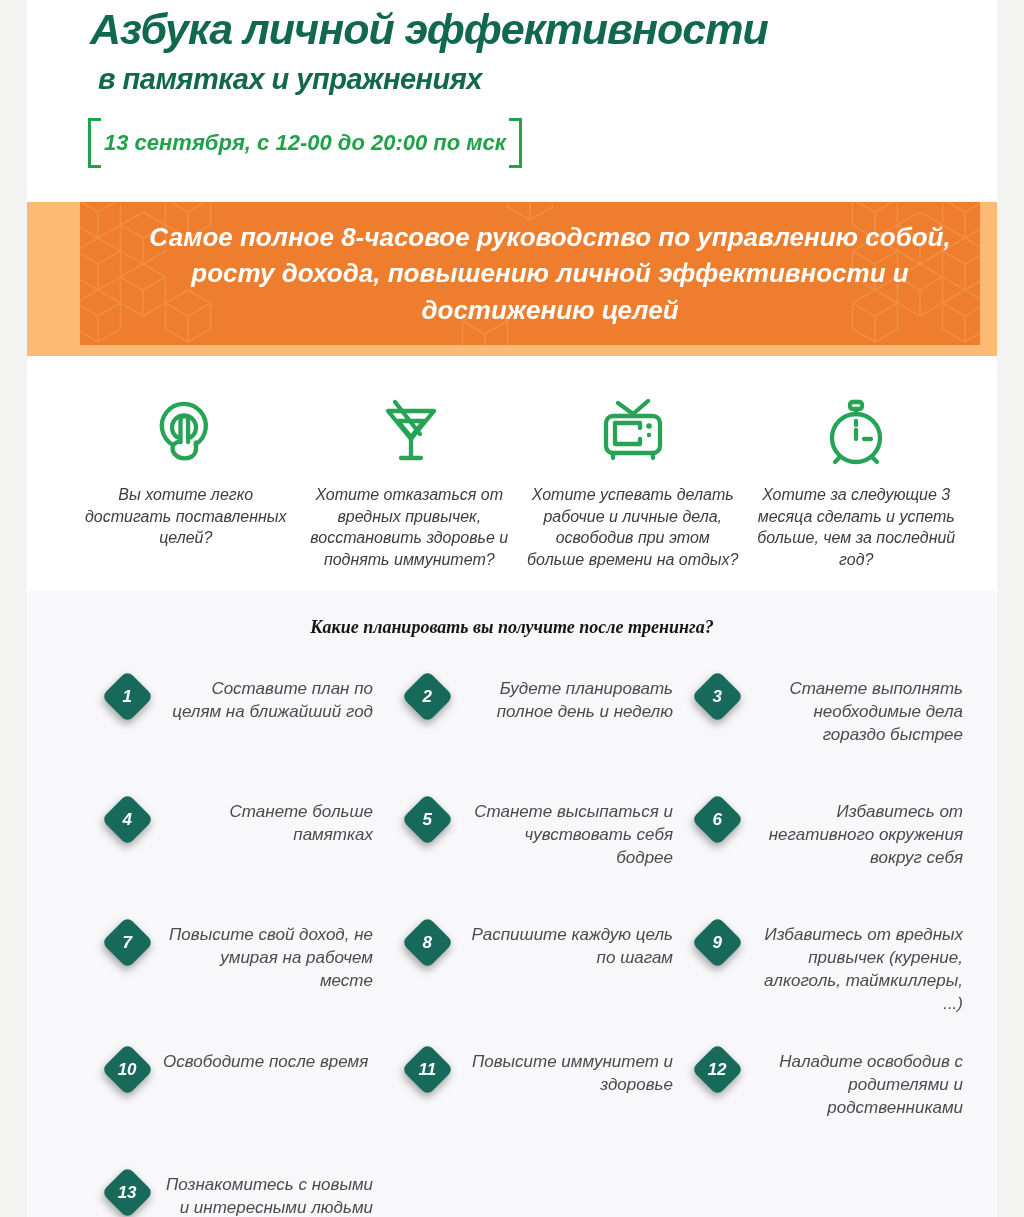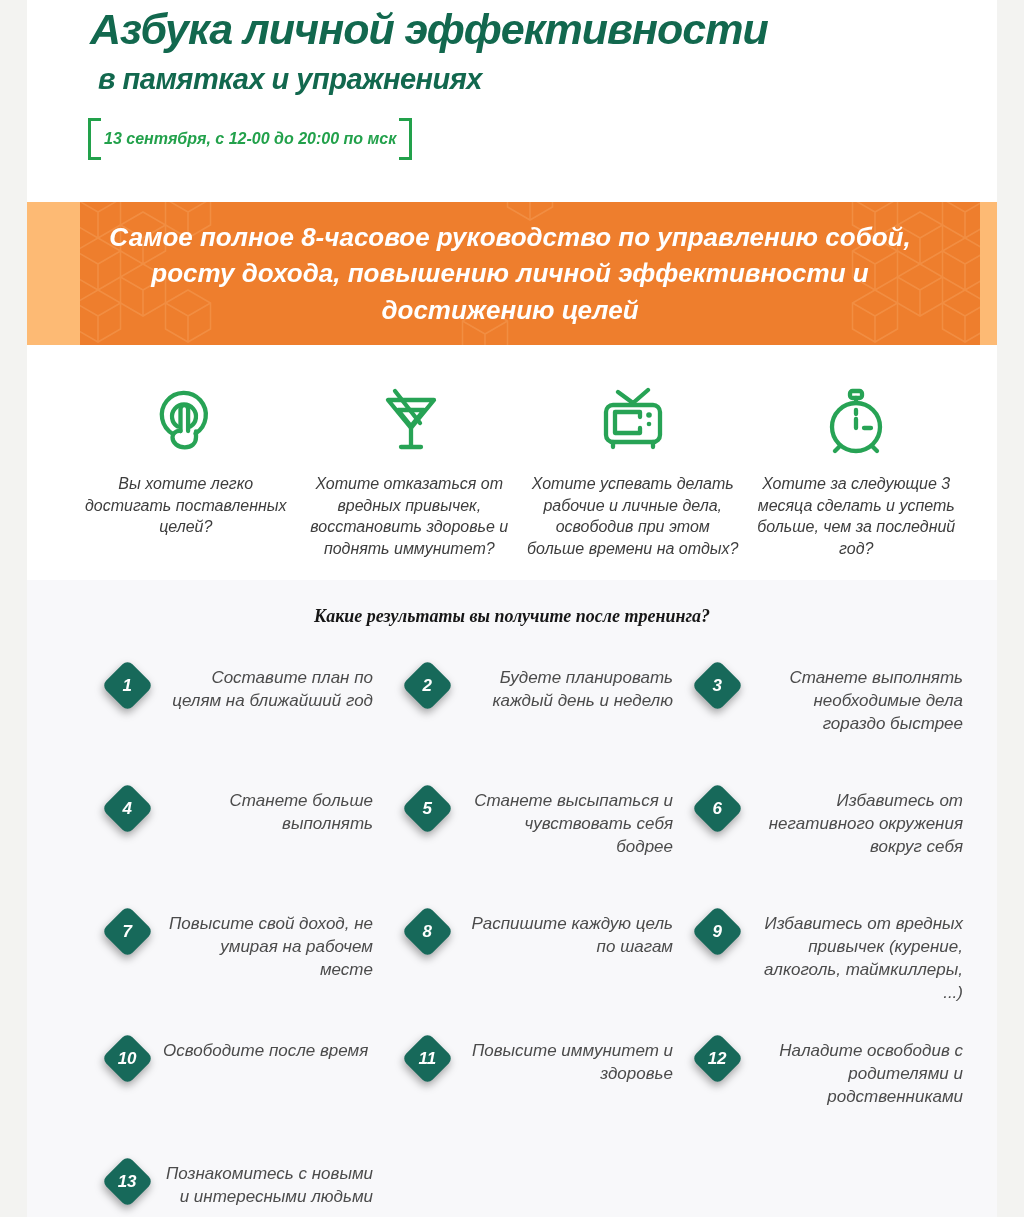--- a/index.html
+++ b/index.html
@@ -24,36 +24,36 @@
     letter-spacing:-1px; line-height:1.1;
   }
   .title-line2 {
     color:#12684e; font-size:29px; font-weight:bold;
     letter-spacing:-0.5px; margin-top:10px;margin-left:8px;
   }
   .date-badge {
     display:inline-block; position:relative;
     margin-top:22px; margin-left:-2px;
     padding:12px 16px;
-    color:#22a14b; font-size:16px; font-weight:bold;
+    color:#22a14b; font-size:22px; font-weight:bold;
   }
   .date-badge::before, .date-badge::after {
     content:""; position:absolute; top:0; bottom:0; width:10px;
     border:3px solid #22a14b;
   }
   .date-badge::before { left:0; border-right:none; }
   .date-badge::after  { right:0; border-left:none; }
 
   
   .banner {
     position:relative; overflow:hidden;
-    margin:0 17px 0 53px;
+    margin:0 17px 11px 53px;
     height:143px;
     background:#ee7e2d;
-    display:flex; align-items:center; justify-content:flex-start;
+    display:flex; align-items:center; justify-content:flex-end;
   }
   .banner-text {
     position:relative; z-index:2;
     color:#ffffff; font-size:26px; font-weight:bold;
     text-align:center; line-height:1.4;
     padding:0 24px; max-width:860px;
   }
   .banner-pattern { position:absolute; inset:0; z-index:1; }
 
   
@@ -211,58 +211,58 @@
           <path d="M19 60 l-4 4"></path>
           <path d="M53 60 l4 4"></path>
         </g>
       </svg>
       <p class="benefit-text">Хотите за следующие 3 месяца сделать и успеть больше, чем за последний год?</p>
     </div>
 
   </section>
 
   <section class="results">
-    <h3 class="results-title">Какие результаты вы получите после тренинга?</h3>
+    <h3 class="results-title">Какие планировать вы получите после тренинга?</h3>
 
     <div class="results-grid">
 
       <div class="result-item">
         <span class="badge">
           <span class="badge-inner">
               <span class="badge-num">1</span>
             </span>
         </span>
         <p class="result-text">Составите план по целям на ближайший год</p>
       </div>
 
       <div class="result-item">
         <span class="badge">
           <span class="badge-inner">
               <span class="badge-num">2</span>
             </span>
         </span>
-        <p class="result-text">Будете планировать каждый день и неделю</p>
+        <p class="result-text">Будете планировать полное день и неделю</p>
       </div>
 
       <div class="result-item">
         <span class="badge">
           <span class="badge-inner">
               <span class="badge-num">3</span>
             </span>
         </span>
         <p class="result-text">Станете выполнять необходимые дела гораздо быстрее</p>
       </div>
 
       <div class="result-item">
         <span class="badge">
           <span class="badge-inner">
               <span class="badge-num">4</span>
             </span>
         </span>
-        <p class="result-text">Станете больше выполнять</p>
+        <p class="result-text">Станете больше памятках</p>
       </div>
 
       <div class="result-item">
         <span class="badge">
           <span class="badge-inner">
               <span class="badge-num">5</span>
             </span>
         </span>
         <p class="result-text">Станете высыпаться и чувствовать себя бодрее</p>
       </div>

